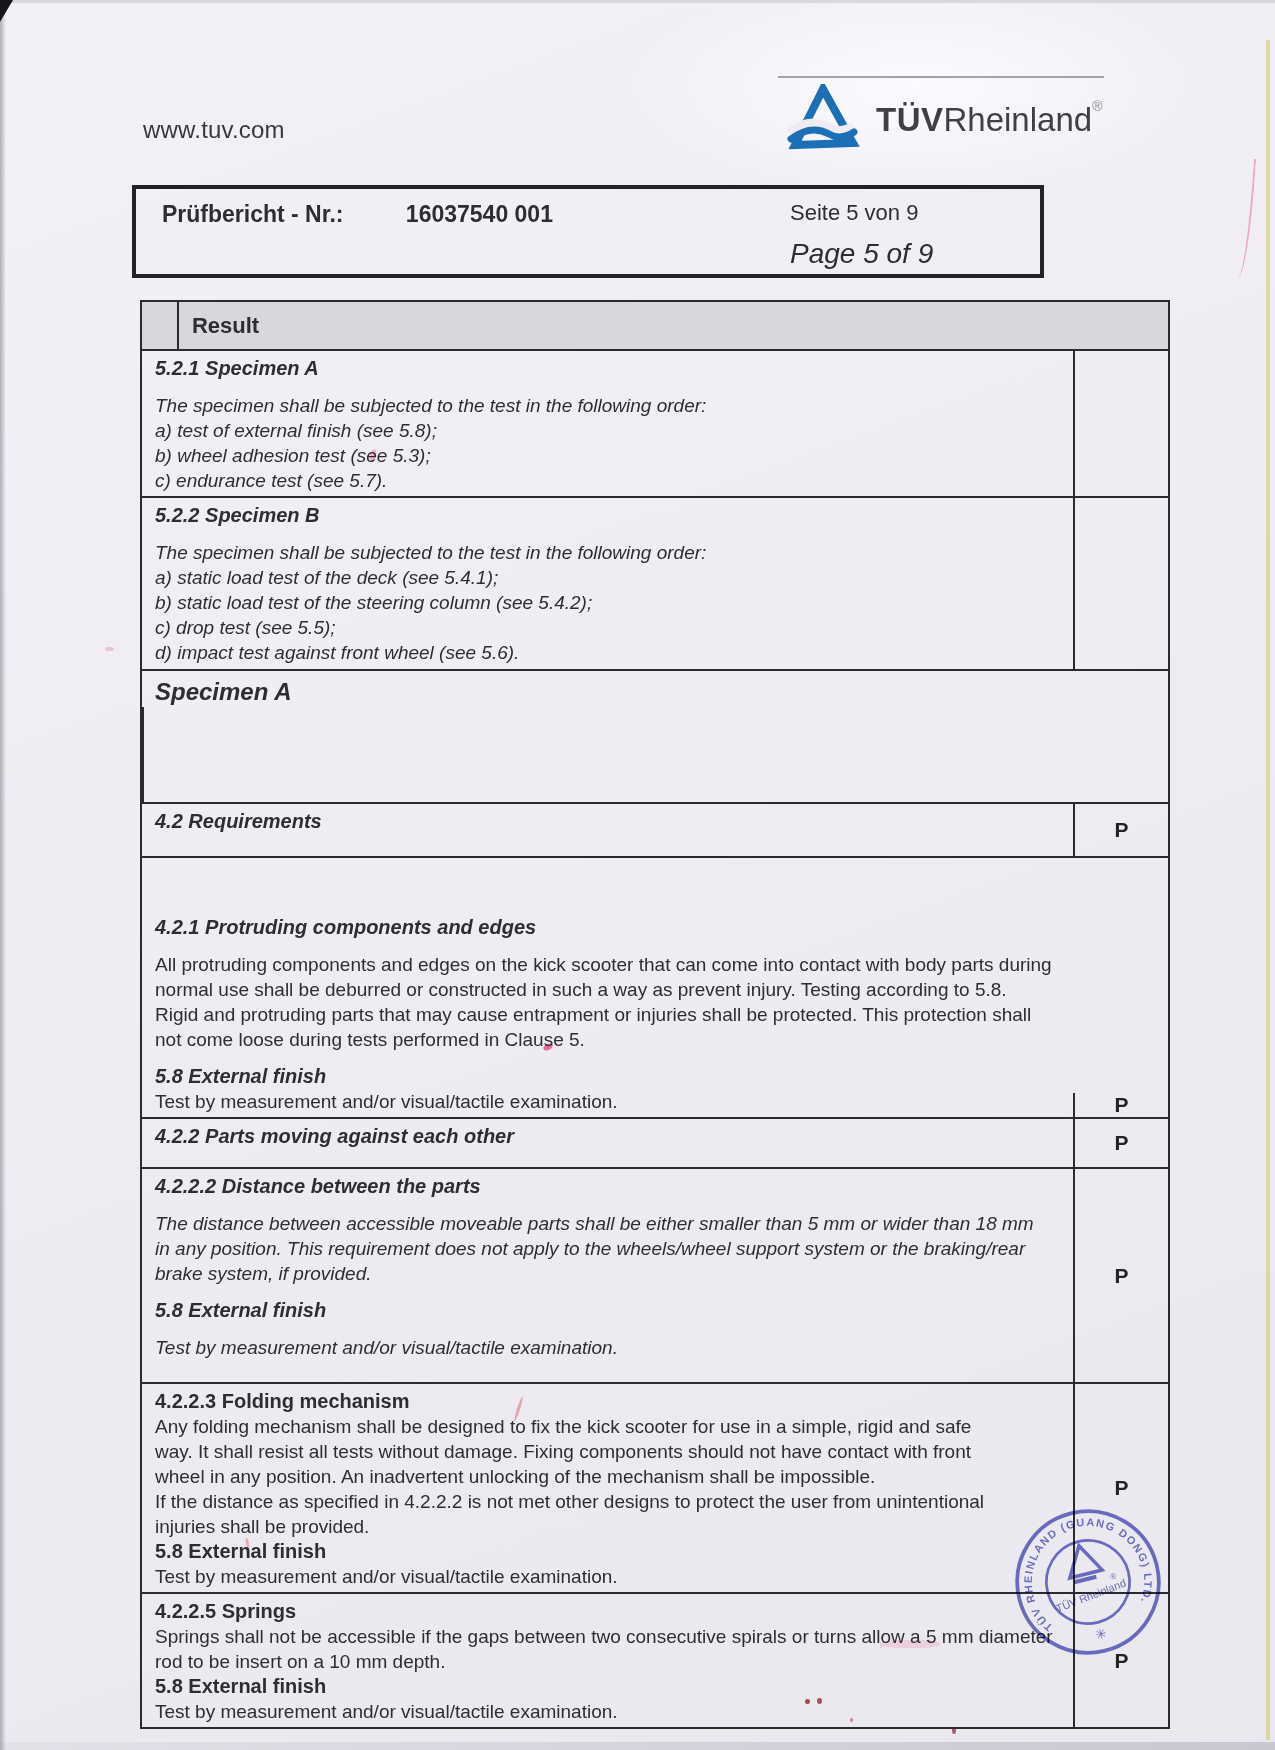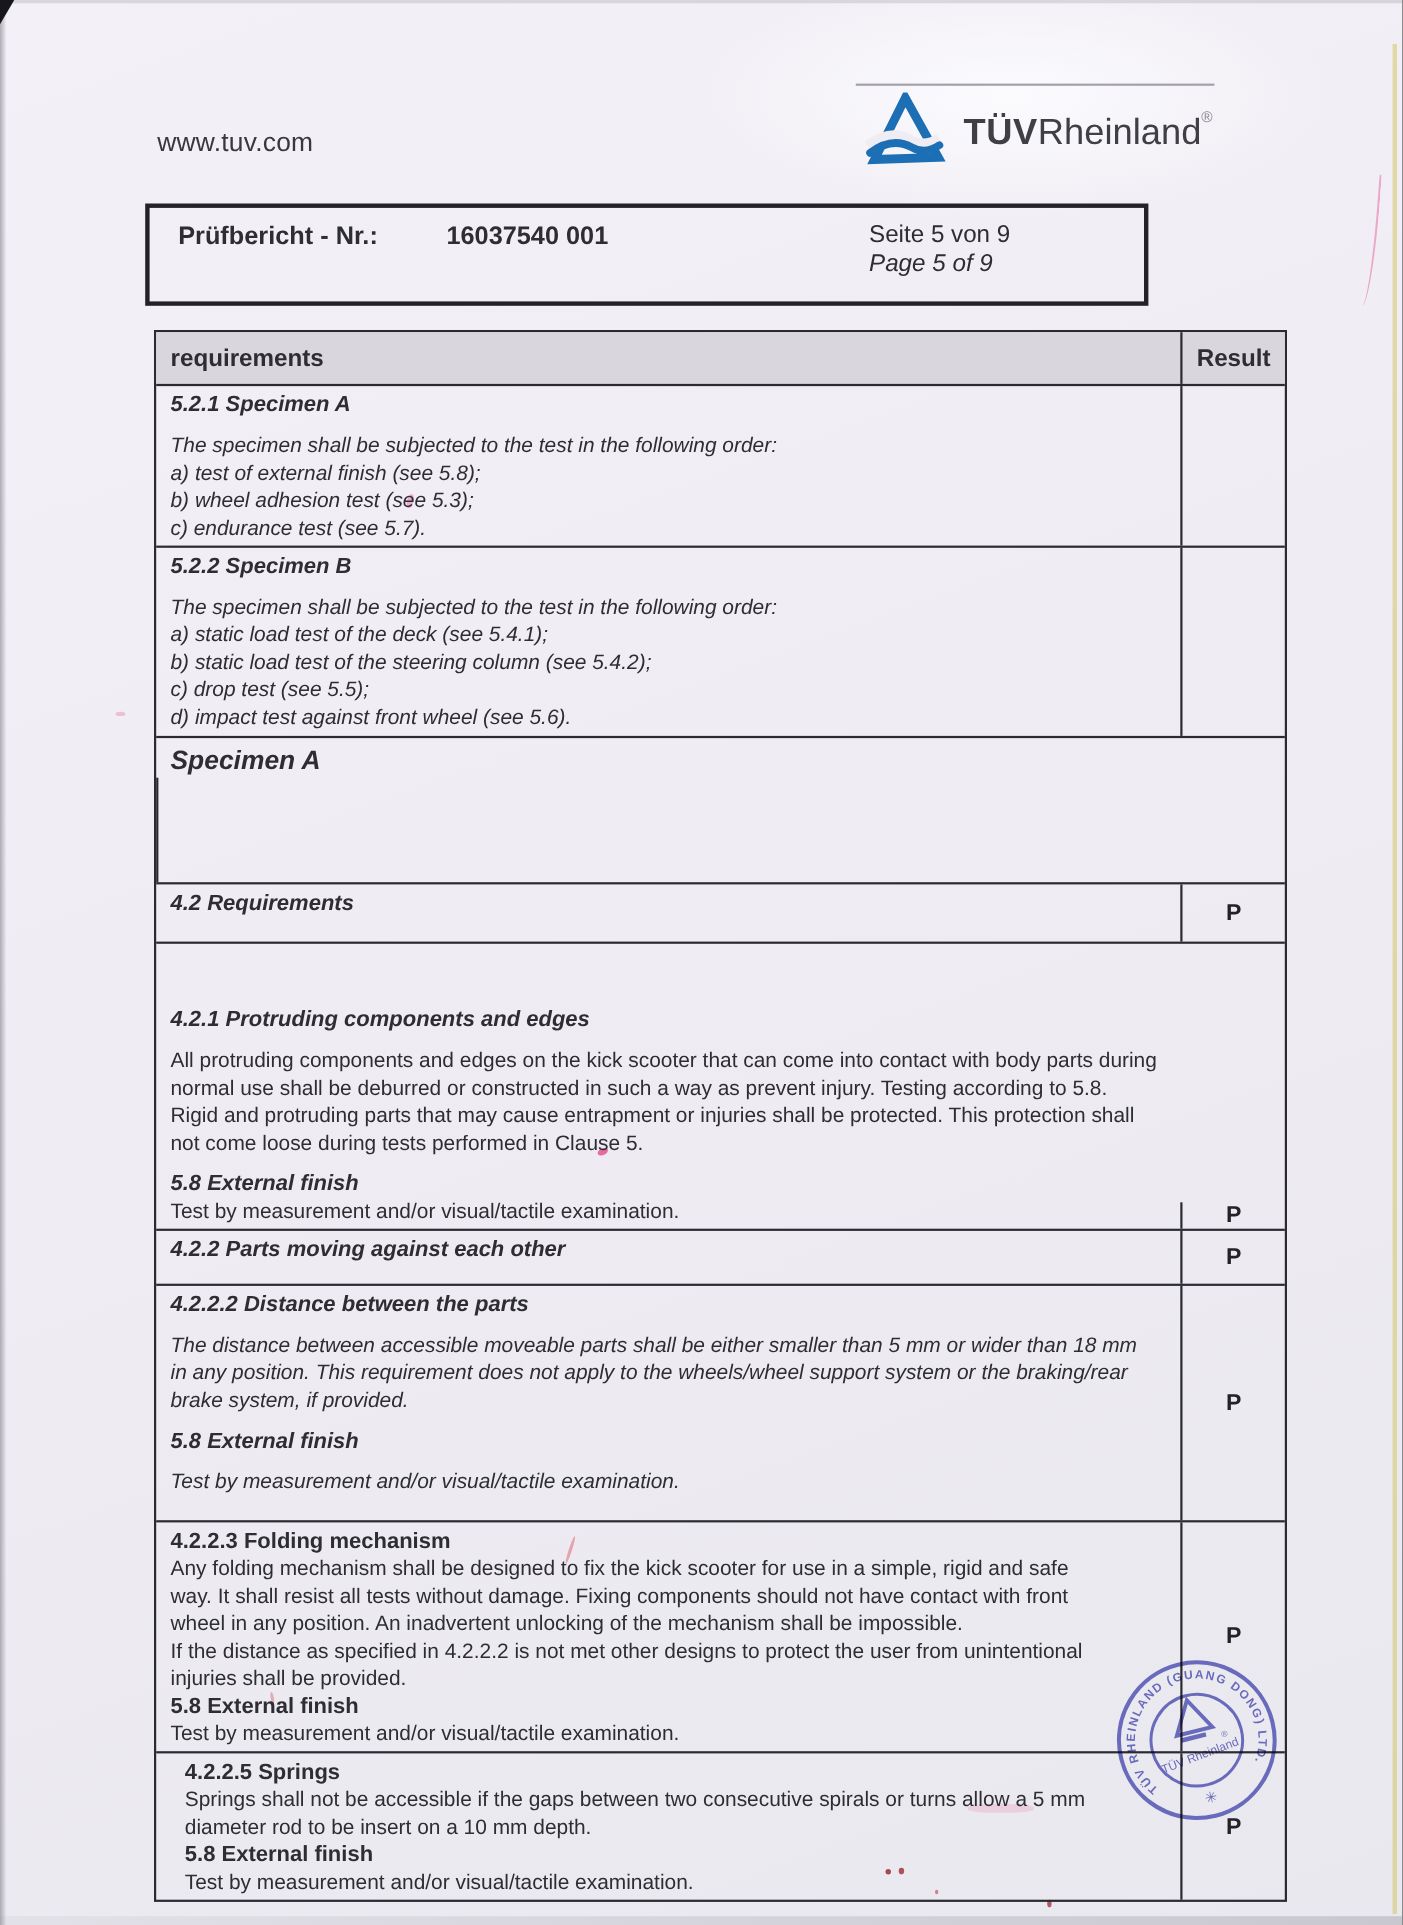--- a/index.html
+++ b/index.html
@@ -32,21 +32,21 @@
   .logo-text .reg{font-size:14px;color:#8a8891;vertical-align:20px;}
   
   .report-box{position:absolute;left:132px;top:185px;width:912px;height:93px;box-sizing:border-box;
     border:4px solid #232229;display:flex;justify-content:space-between;}
   .rb-left{padding:12px 0 0 26px;}
   .rb-line1{font-size:23px;font-weight:bold;}
   .rb-line1 .rb-num{margin-left:56px;}
   .rb-line2{font-size:22px;font-style:italic;margin-top:6px;}
   .rb-right{padding:11px 50px 0 0;text-align:left;width:200px;}
   .rb-pg1{font-size:22px;}
-  .rb-pg2{font-size:22px;font-style:italic;margin-top:0;}
+  .rb-pg2{font-size:28px;font-style:italic;margin-top:12px;}
   
   .req-table{position:absolute;left:140px;top:300px;width:1030px;box-sizing:border-box;
     border:2px solid #2b2a31;}
   .t-row{display:flex;border-bottom:2px solid #2b2a31;box-sizing:border-box;}
   .t-row:last-child{border-bottom:none;}
   .cell-req{flex:1 1 auto;box-sizing:border-box;padding:3px 20px 3px 13px;min-width:0;}
   .cell-res{flex:0 0 95px;box-sizing:border-box;border-left:2px solid #2b2a31;
     display:flex;align-items:center;justify-content:center;}
   .t-head{min-height:49px;background:#d9d6dd;}
   .t-head .cell-req{font-size:22px;font-weight:bold;display:flex;align-items:center;}
@@ -56,21 +56,21 @@
   .h-bi{font-weight:bold;font-style:italic;}
   .h-b{font-weight:bold;}
   .rl{font-size:19px;line-height:25px;}
   .l-gap{height:12px;}
   .l-i{font-style:italic;}
   .l-b{font-weight:bold;font-size:20px;}
   .l-bi{font-weight:bold;font-style:italic;font-size:20px;}
   
   .row-0{min-height:140px;} .row-1{min-height:173px;} .row-2{min-height:51px;flex-direction:column;}
   .row-3{min-height:54px;}  .row-4{min-height:261px;align-items:flex-end;} .row-5{min-height:50px;}
-  .row-6{min-height:215px;} .row-7{min-height:200px;gap:48px;} .row-8{min-height:119px;padding-left:13px;}
+  .row-6{min-height:215px;} .row-7{min-height:200px;gap:48px;} .row-8{min-height:119px;}
   .row-2 .rh{font-size:24px;padding-top:5px;}
   
   .stamp{position:absolute;left:984px;top:1478px;width:208px;height:208px;
     opacity:.85;mix-blend-mode:multiply;}
 </style>
 </head>
 <body>
 
 <div class="page">
 
@@ -110,21 +110,20 @@
       </div>
     </div>
     <div class="rb-right">
       <div class="rb-pg1">Seite 5 von 9</div>
       <div class="rb-pg2">Page 5 of 9</div>
     </div>
   </div>
 
   <div class="req-table">
     <div class="t-row t-head">
-      <div class="cell-req">requirements</div>
       <div class="cell-res">Result</div>
     </div>
     <div id="table-body">
         <div class="t-row row-0">
           <div class="cell-req">
             <div class="rh h-bi">5.2.1 Specimen A</div>
             <div class="l-gap"></div>
             <div class="rl l-i">The specimen shall be subjected to the test in the following order:</div>
             <div class="rl l-i">a) test of external finish (see 5.8);</div>
             <div class="rl l-i">b) wheel adhesion test (see 5.3);</div>

